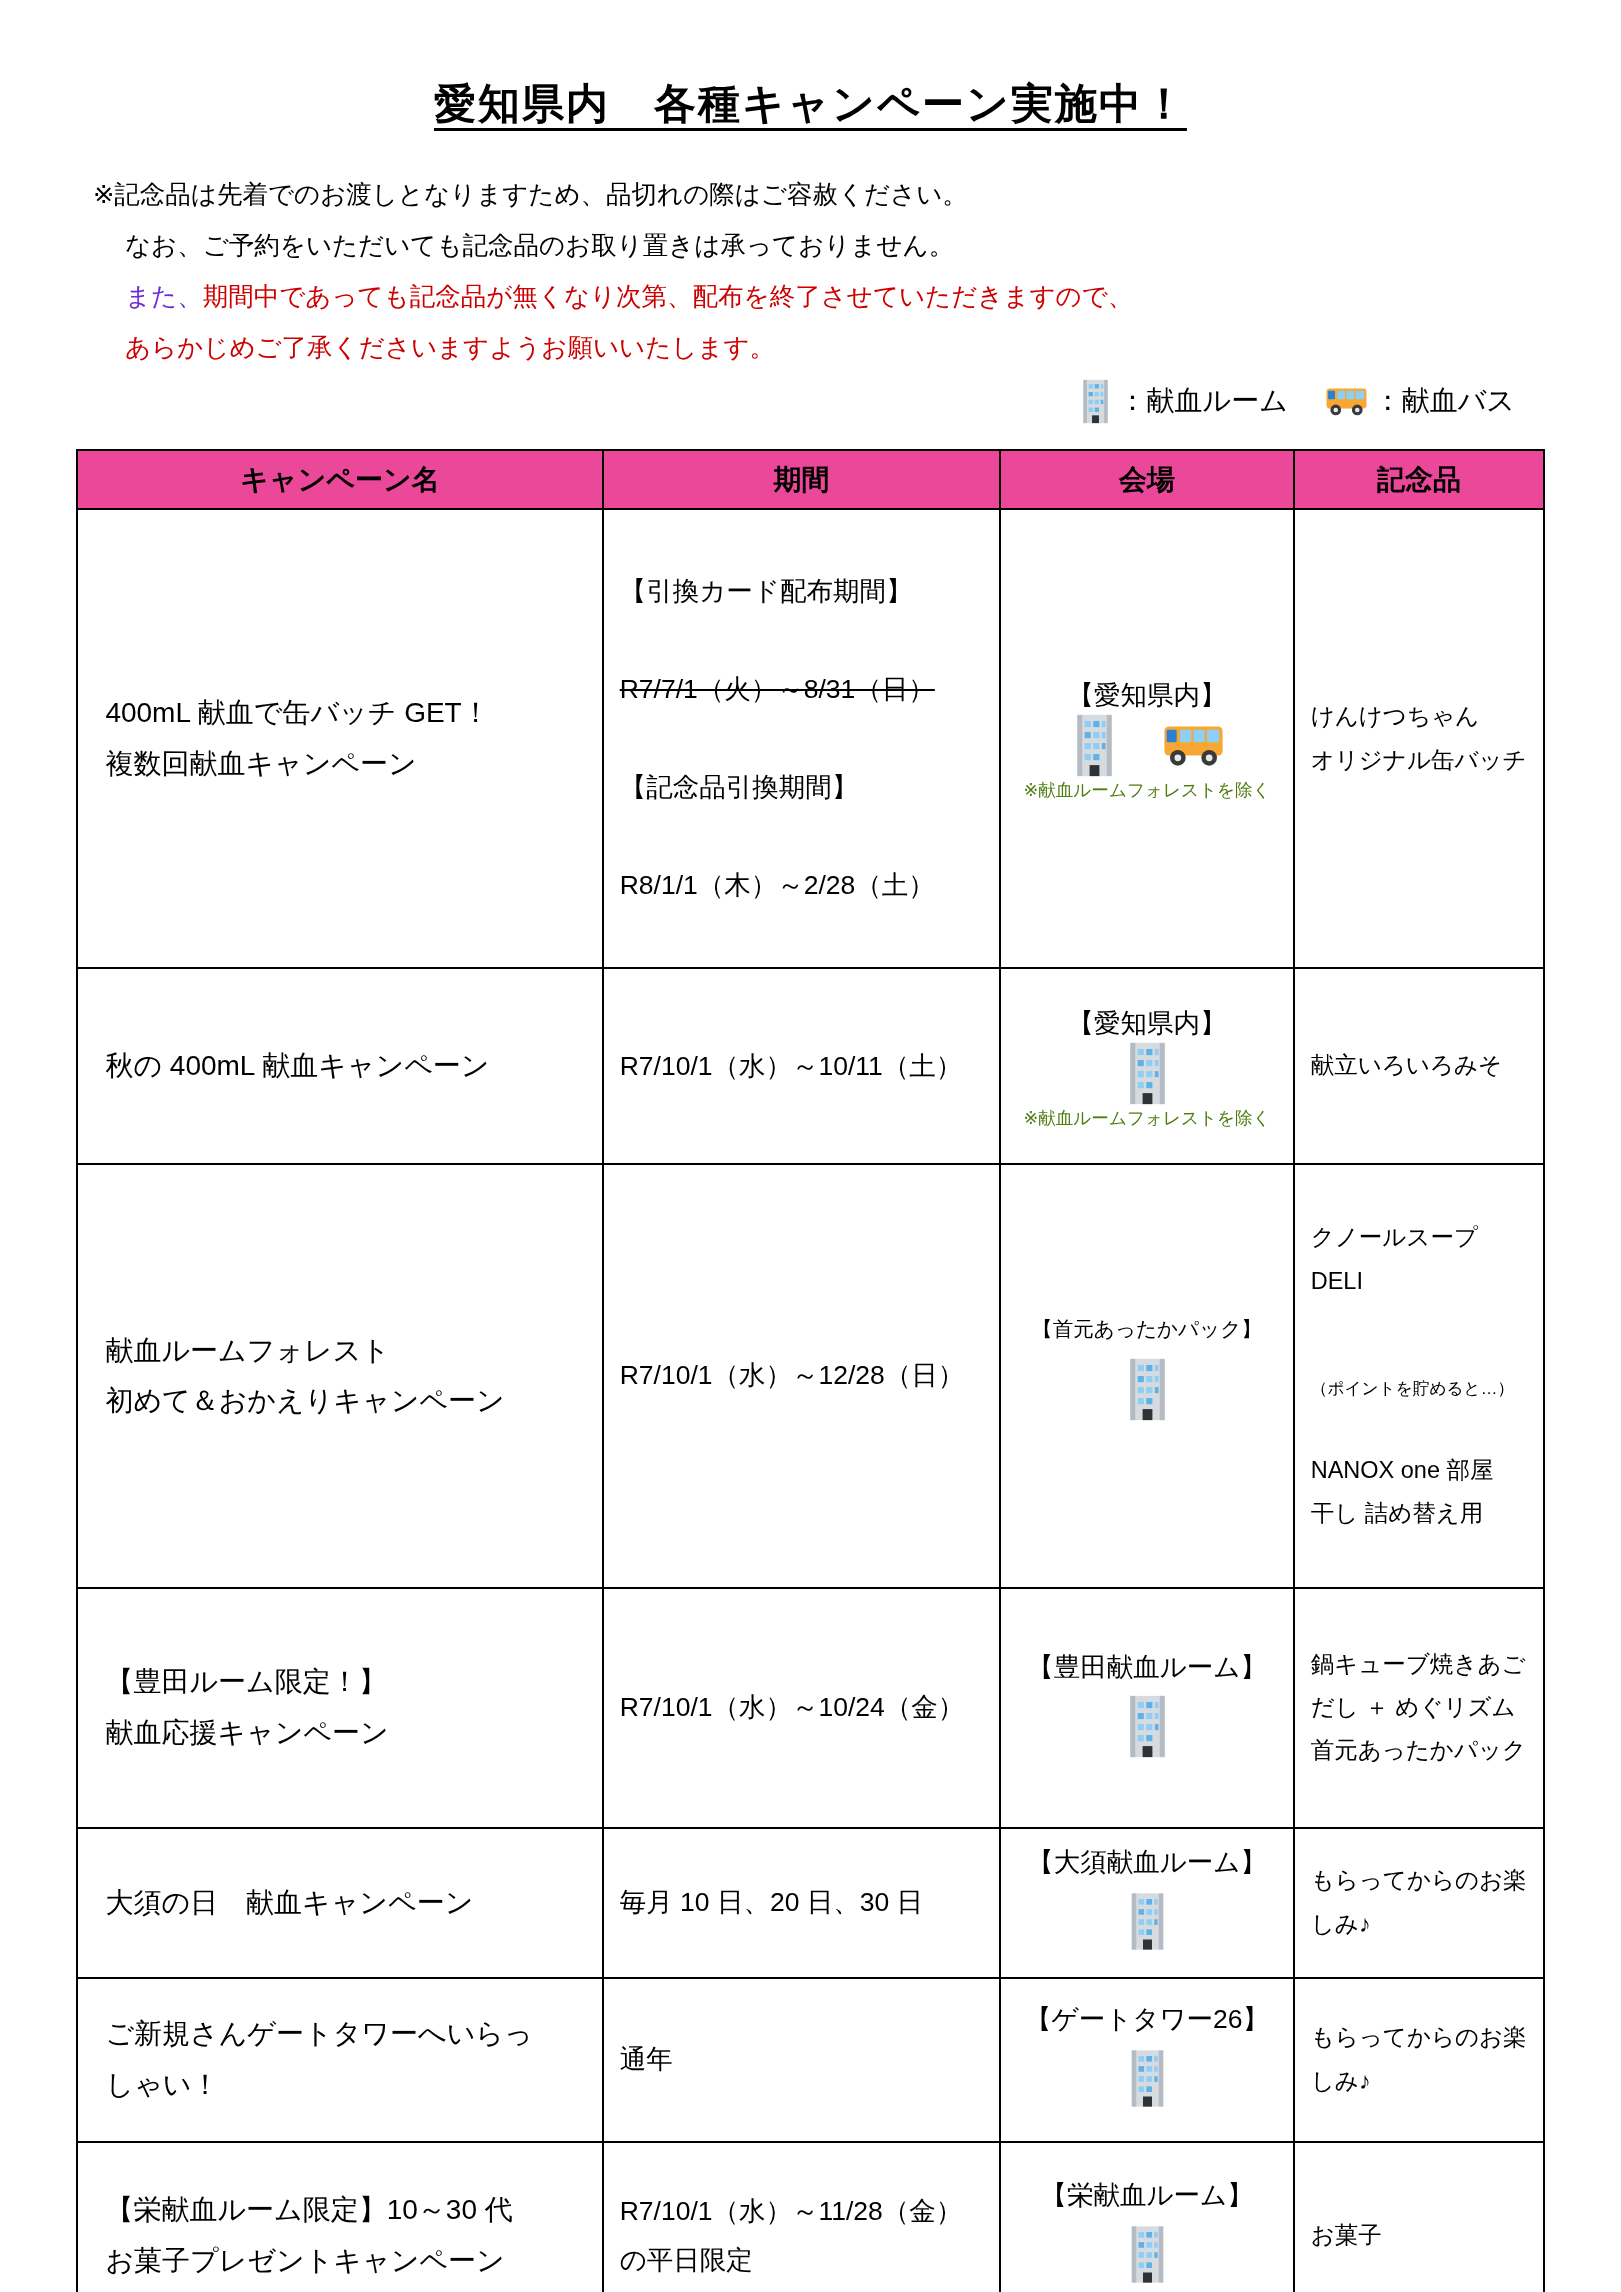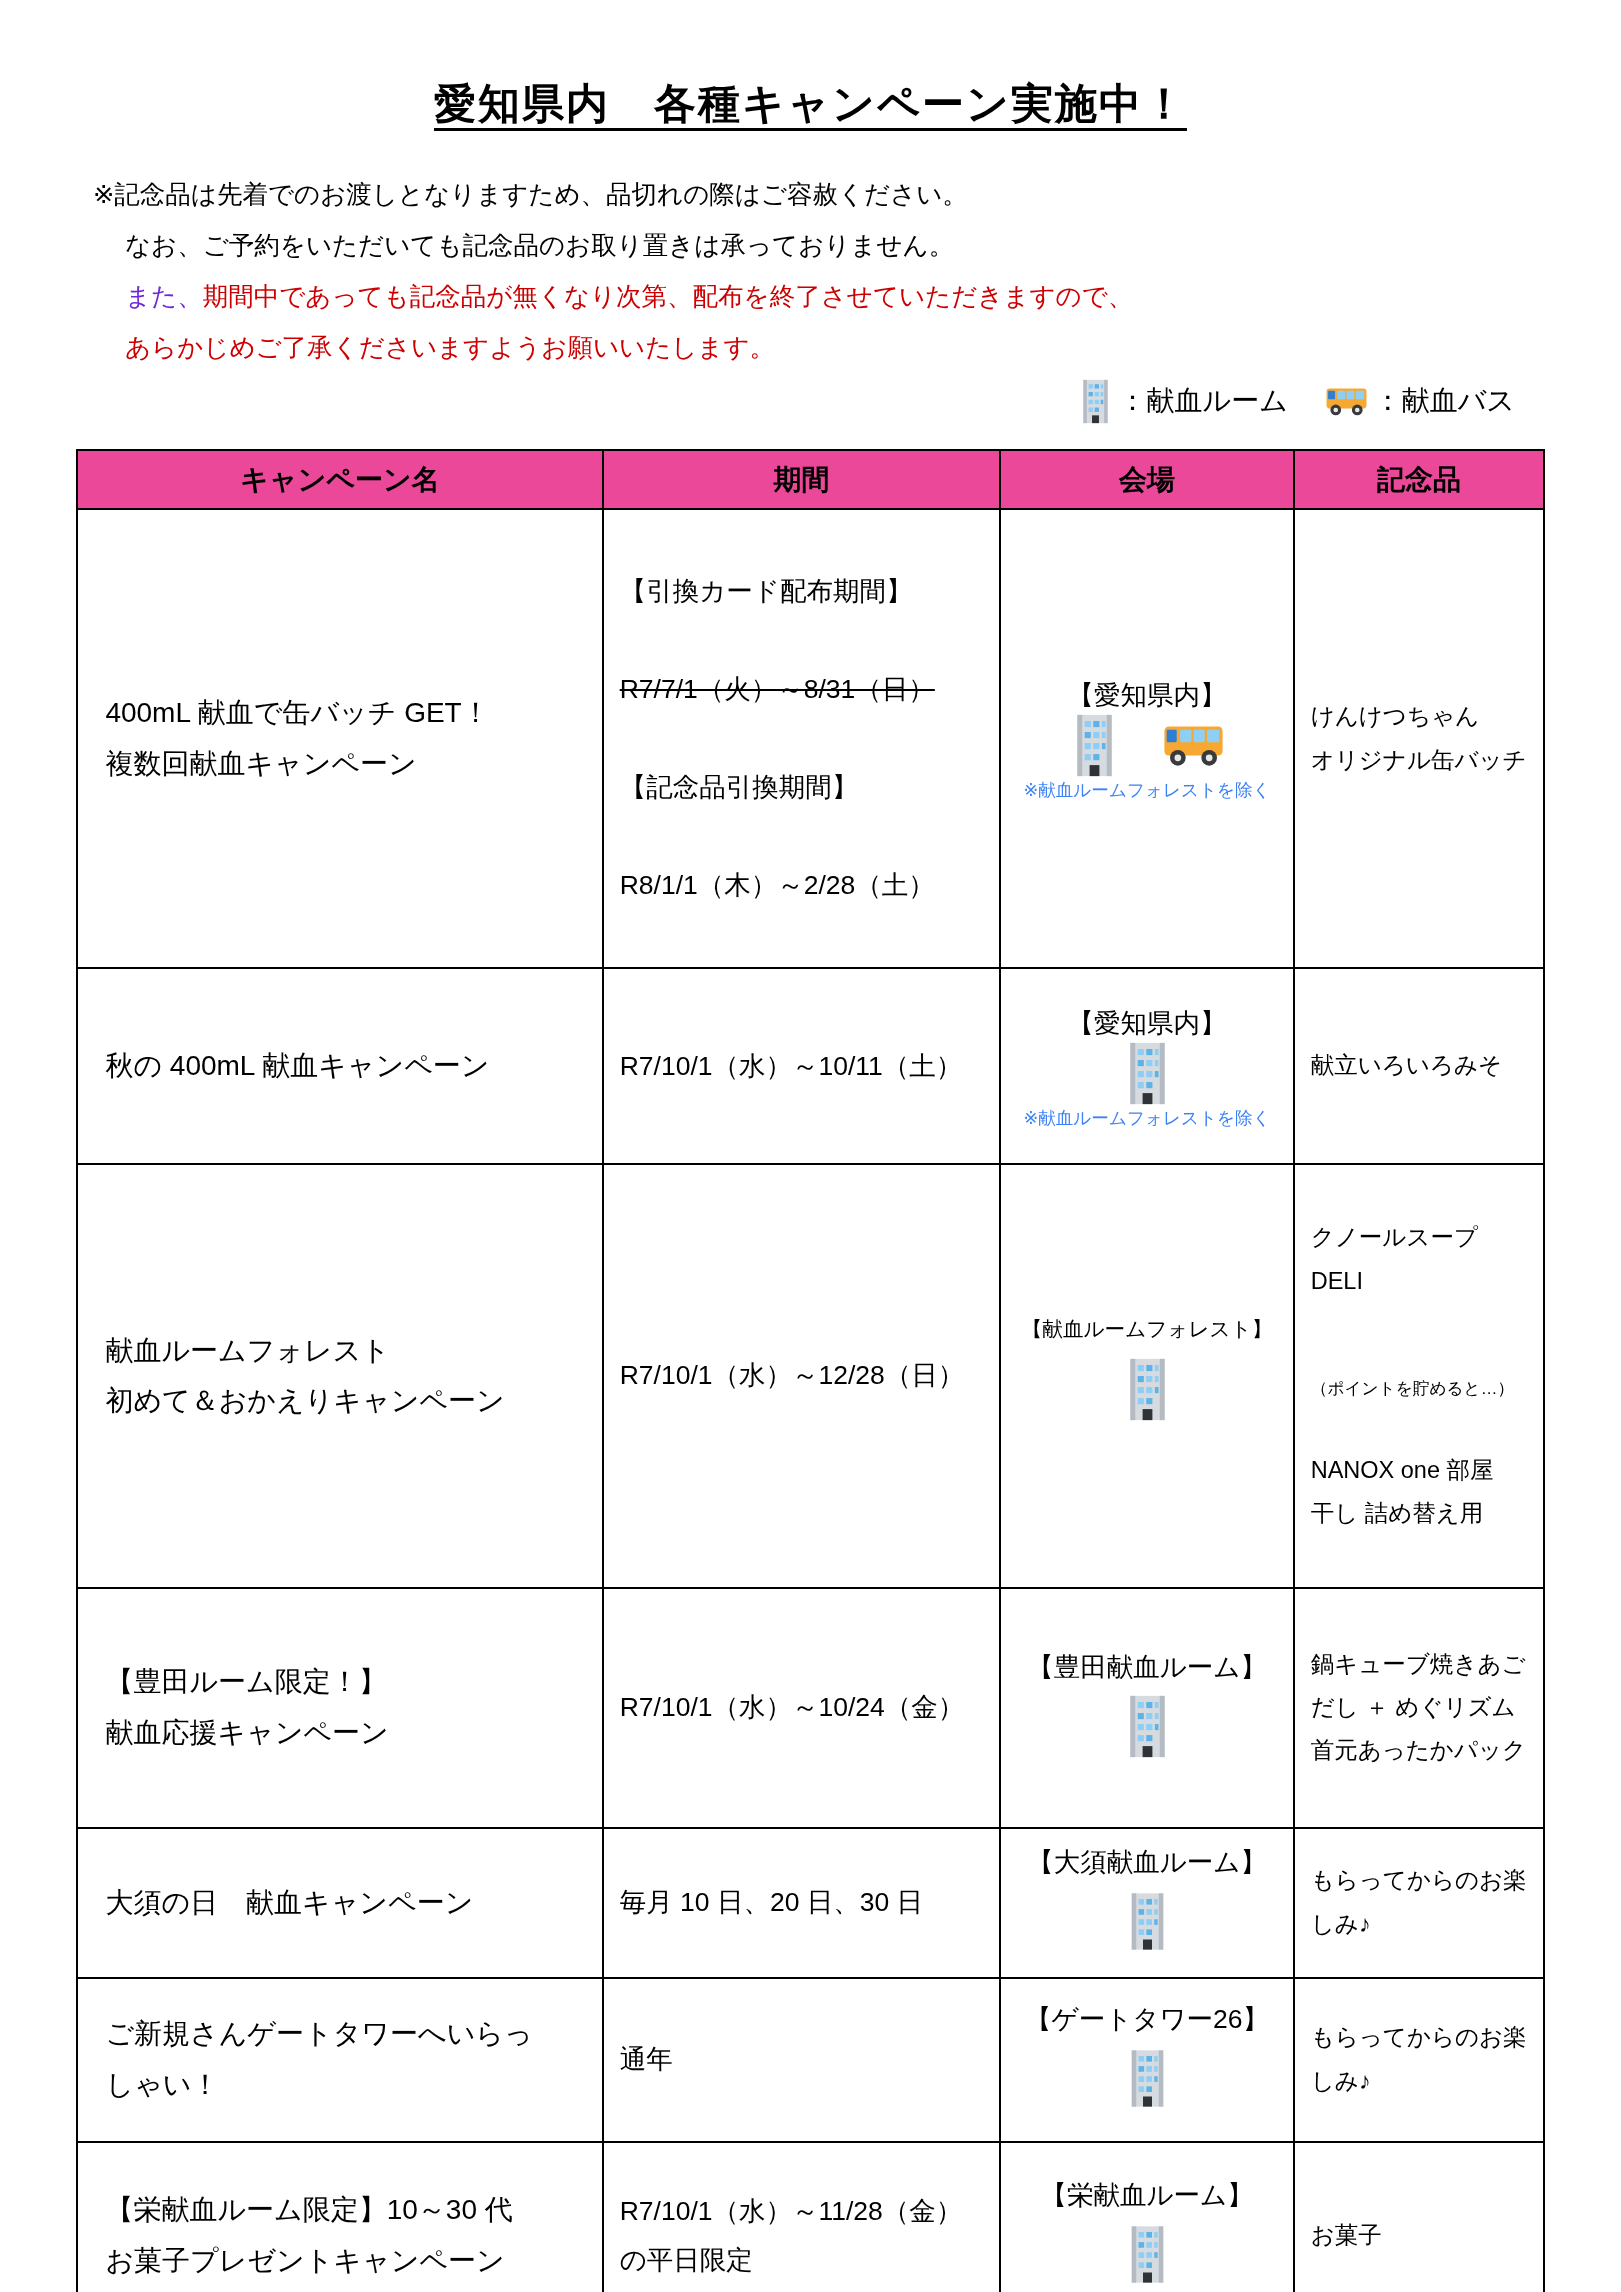--- a/index.html
+++ b/index.html
@@ -48,21 +48,21 @@
     height:55px;text-align:center;border-bottom:2.9px solid #000;
   }
   .c-name{padding:7.8px 9.8px 7.8px 27.4px;font-size:28px;line-height:1.8;white-space:pre-line;text-align:left;}
   .c-period{padding:7.8px 7.8px 7.8px 15.7px;font-size:26.5px;line-height:1.85;white-space:pre-line;text-align:left;}
   .c-prize{padding:7.8px 5.9px 7.8px 15.7px;font-size:23.5px;line-height:1.85;white-space:pre-line;text-align:left;}
   .c-venue{padding:2px;height:100%;}
   .venue-inner{display:flex;flex-direction:column;align-items:center;height:100%;min-height:137px;}
   .venue-label{font-size:26.5px;padding-top:9.8px;text-align:center;}
   .venue-label.sm{font-size:20.6px;padding-top:7.8px;}
   .venue-iconbox{flex:1;display:flex;align-items:center;justify-content:center;gap:43px;}
-  .venue-note{font-size:17.6px;color:#3b82f6;padding-bottom:7.8px;text-align:center;}
+  .venue-note{font-size:17.6px;color:#4d7c0f;padding-bottom:7.8px;text-align:center;}
   .strike{text-decoration:line-through;text-decoration-thickness:2px;display:block;}
   .pblock{display:block;}
   .prize-note{font-size:16.7px;display:block;margin-top:27.4px;}
   .prize-top{display:block;}
   .prize-bottom{display:block;}
   tr.thickb td{border-bottom:2.9px solid #000;}
 </style>
 </head>
 <body>
 
@@ -220,21 +220,21 @@
         </td>
         <td class="c-prize">献立いろいろみそ</td>
       </tr>
 
       <tr style="height:265px;">
         <td class="c-name">献血ルームフォレスト
 初めて＆おかえりキャンペーン</td>
         <td class="c-period">R7/10/1（水）～12/28（日）</td>
         <td class="c-venue">
           <div class="venue-inner">
-            <div class="venue-label sm">【献血ルームフォレスト】</div>
+            <div class="venue-label sm">【首元あったかパック】</div>
             <div class="venue-iconbox">
               <span class="icon">
                 <svg width="49" height="65" viewBox="0 0 40 52">
                     <rect x="6" y="1" width="28" height="50" fill="#d6dbe0"></rect>
                     <rect x="6" y="1" width="4" height="50" fill="#b4bbc2"></rect>
                     <rect x="30" y="1" width="4" height="50" fill="#b4bbc2"></rect>
                     <rect x="12" y="6" width="5" height="5" fill="#8ecdf4"></rect>
                     <rect x="19" y="6" width="5" height="5" fill="#5db2e8"></rect>
                     <rect x="26" y="6" width="3" height="5" fill="#8ecdf4"></rect>
                     <rect x="12" y="15" width="5" height="5" fill="#5db2e8"></rect>

